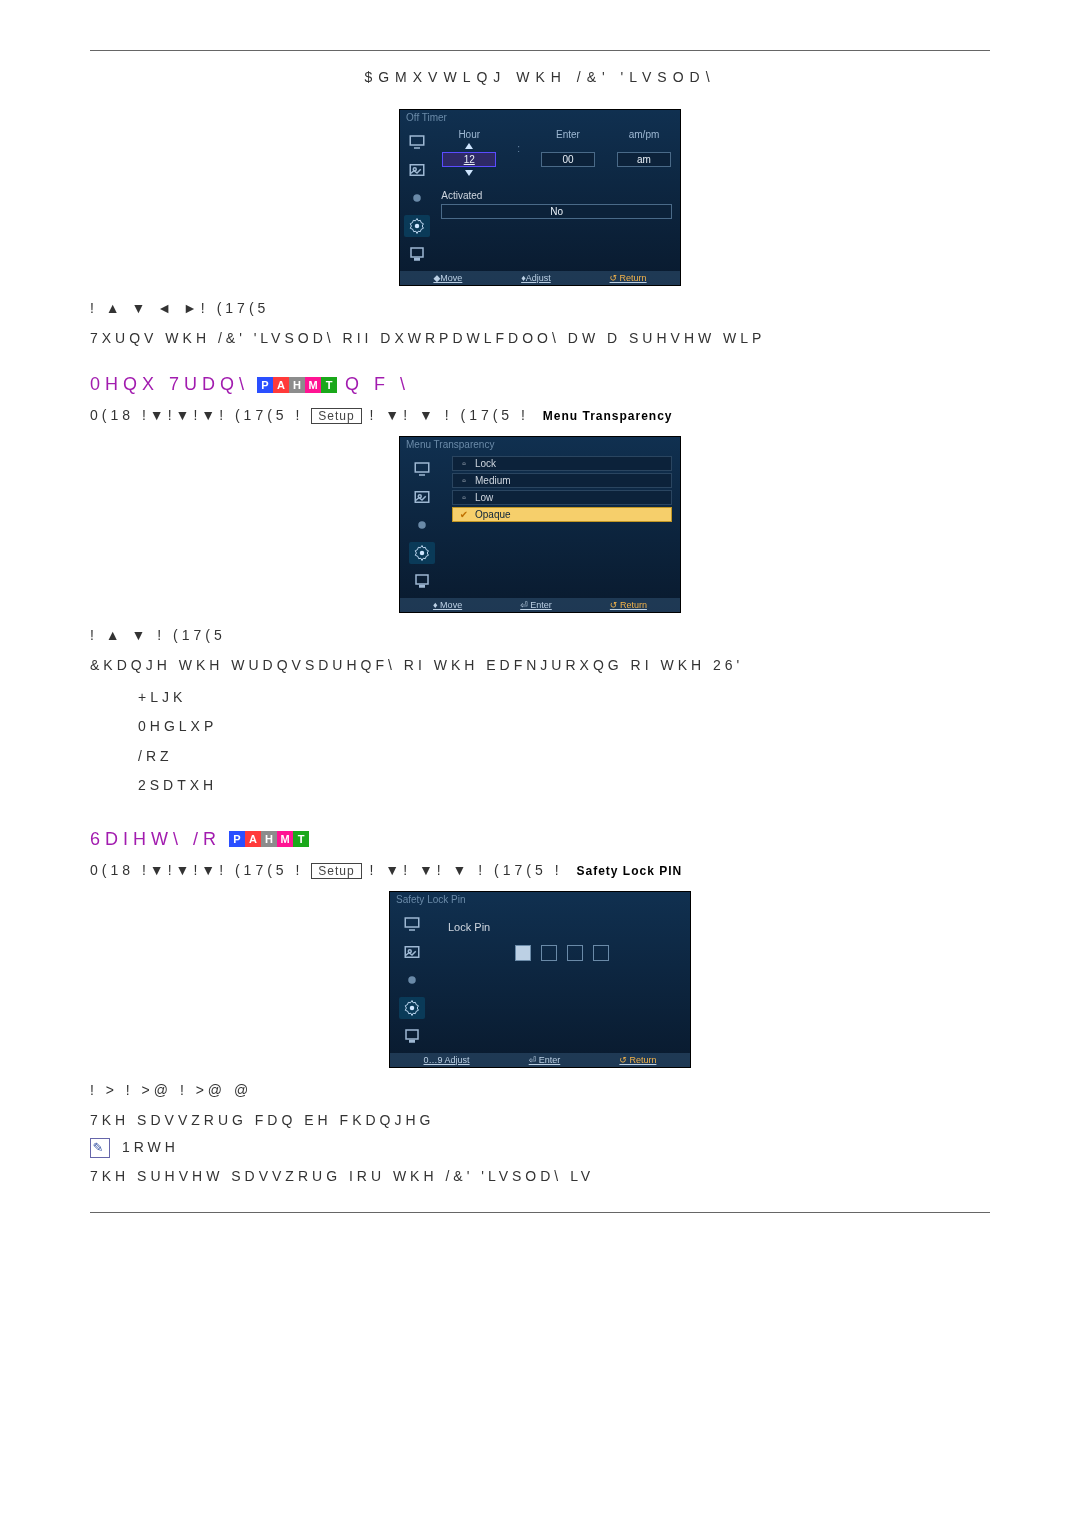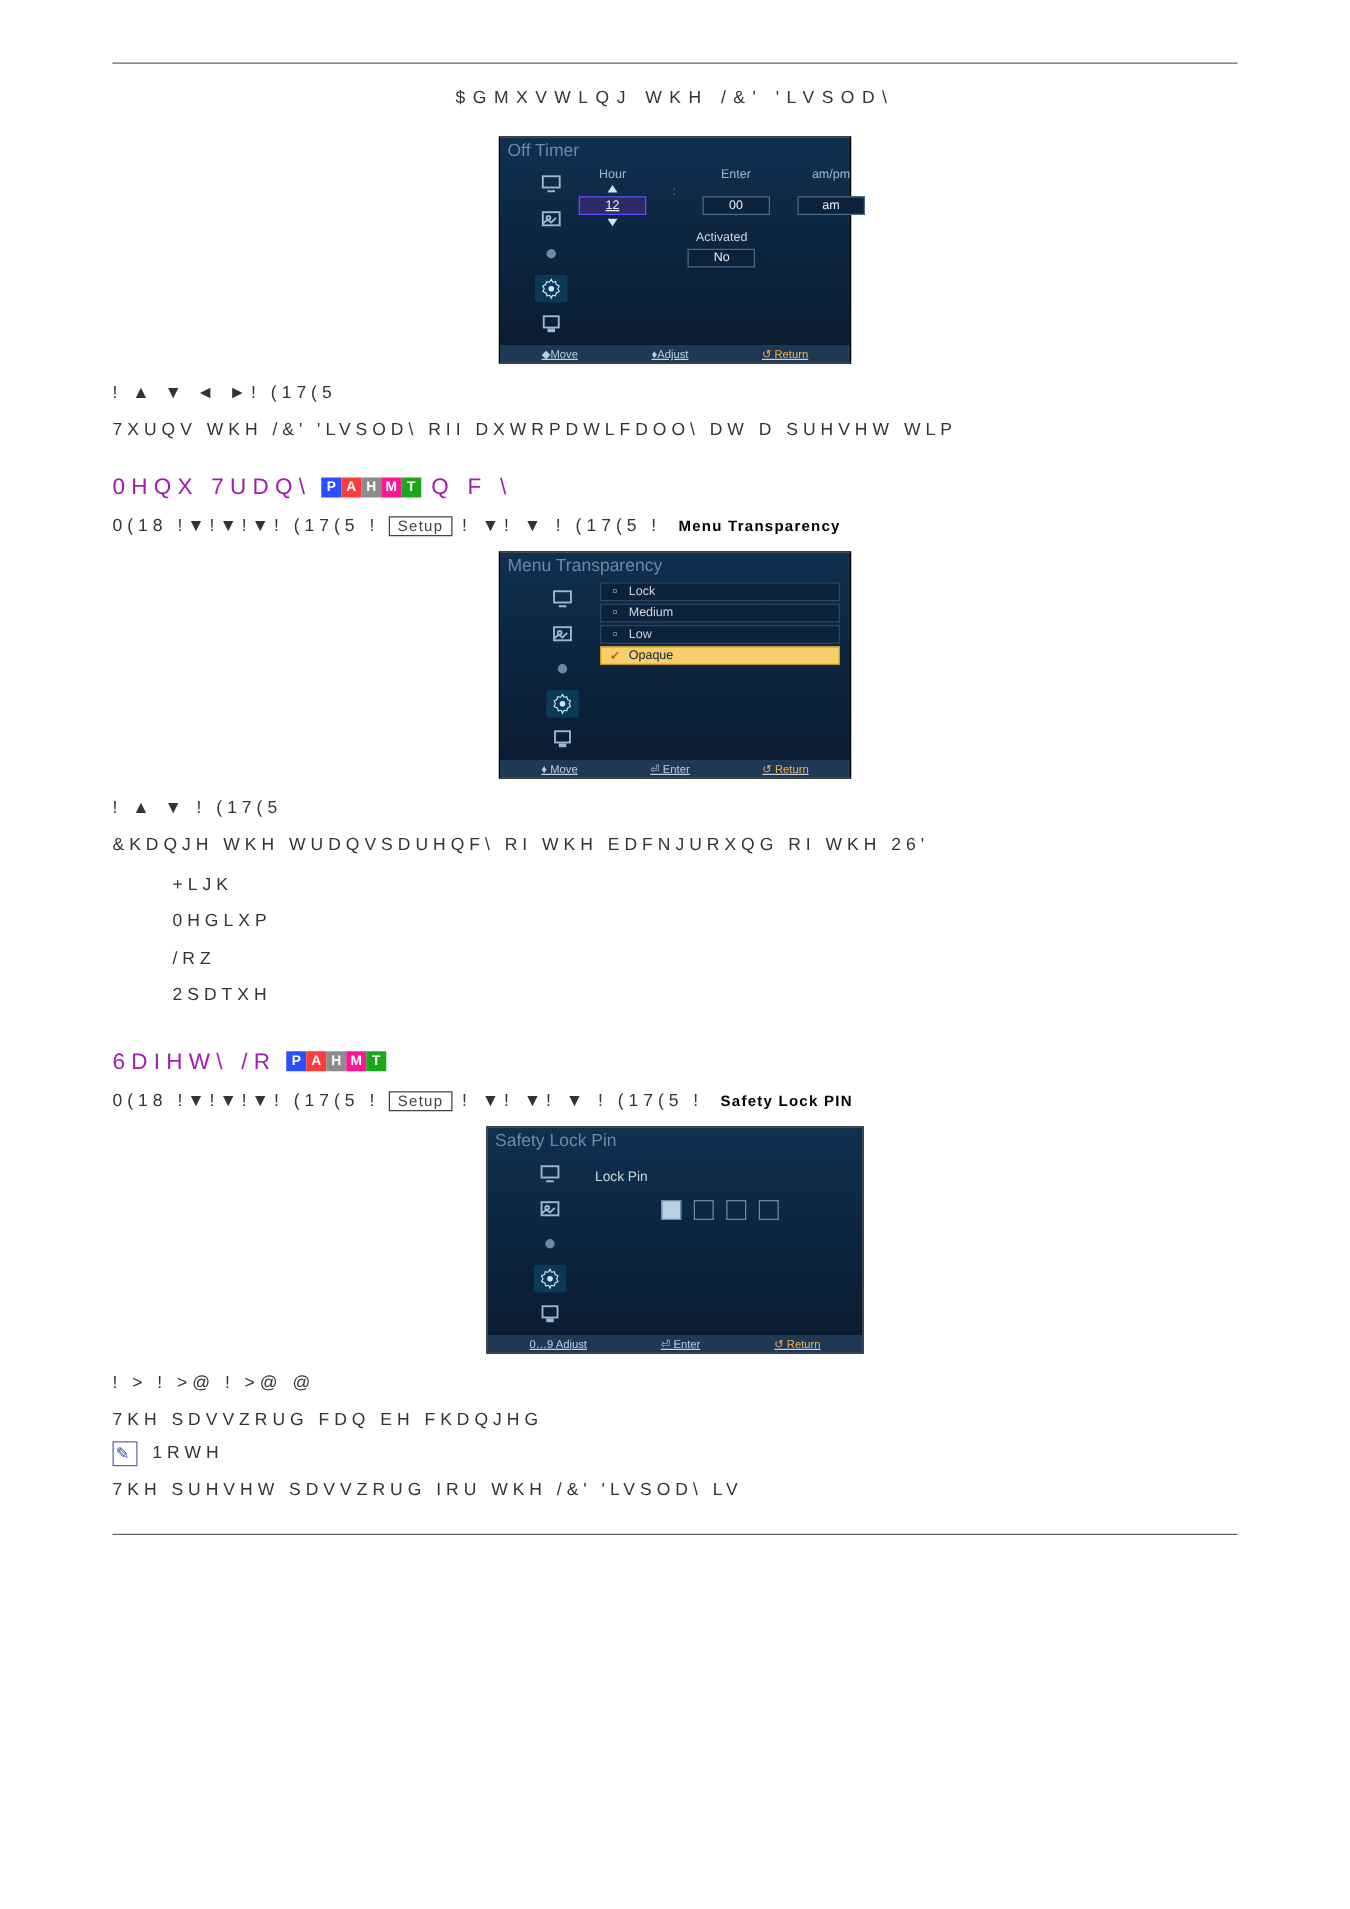--- a/index.html
+++ b/index.html
@@ -26,25 +26,25 @@
   .osd {
     width: 280px;
     margin: 12px auto 12px auto;
     border: 1px solid #000;
     background: linear-gradient(180deg,#103050 0%,#091a2e 100%);
     color: #cfd6df;
     font-size: 10px;
     position: relative;
   }
   .osd-title {
-    font-size: 14px;
+    font-size: 10px;
     color: #6a8aa8;
     padding: 2px 6px;
   }
-  .osd-body { display:flex;padding-left:28px; }
+  .osd-body { display:flex; }
   .osd-icons {
     width: 44px;
     display:flex;
     flex-direction:column;
     align-items:center;
     gap:6px;
     padding: 6px 0;
   }
   .osd-icon {
     width: 26px; height: 22px;
@@ -75,21 +75,21 @@
     min-width:40px;
     padding:1px 6px;
     text-align:center;
     color:#eaf1f8;
     font-size:10px;
   }
   .valbox.hot { background:#2e2a66; border-color:#5a4cff;text-decoration:underline; }
   .tri { width:0;height:0;border-left:4px solid transparent;border-right:4px solid transparent; }
   .tri.up { border-bottom:6px solid #cfe6ff; }
   .tri.dn { border-top:6px solid #cfe6ff; }
-  .centcol { display:flex; flex-direction:column; align-items:center; gap:3px; margin-top:4px; }
+  .centcol { display:flex; flex-direction:column; gap:3px; margin-top:14px; }
   .activated { color:#cfd6df; font-size:10px; }
   .colon { color:#6a8aa8; padding-top:14px; }
 
   
   .trans-row {
     display:flex; align-items:center; gap:6px;
     border:1px solid #2a4560;
     background:#0c223a;
     padding:1px 6px;
     margin:2px 0;

